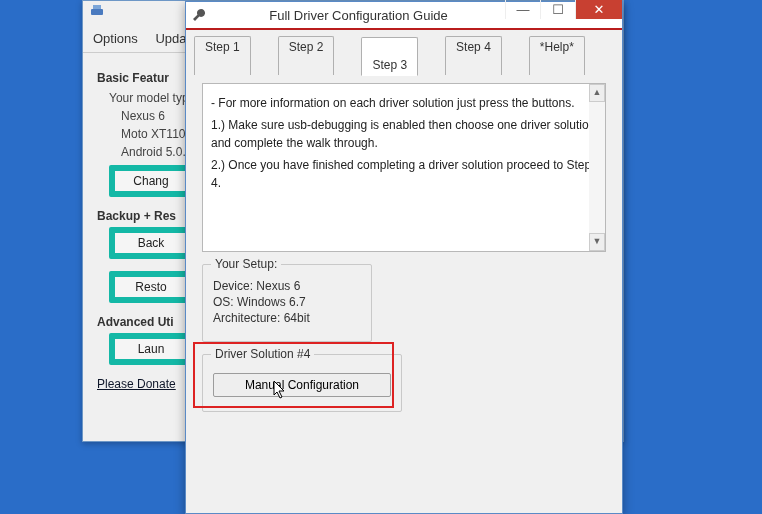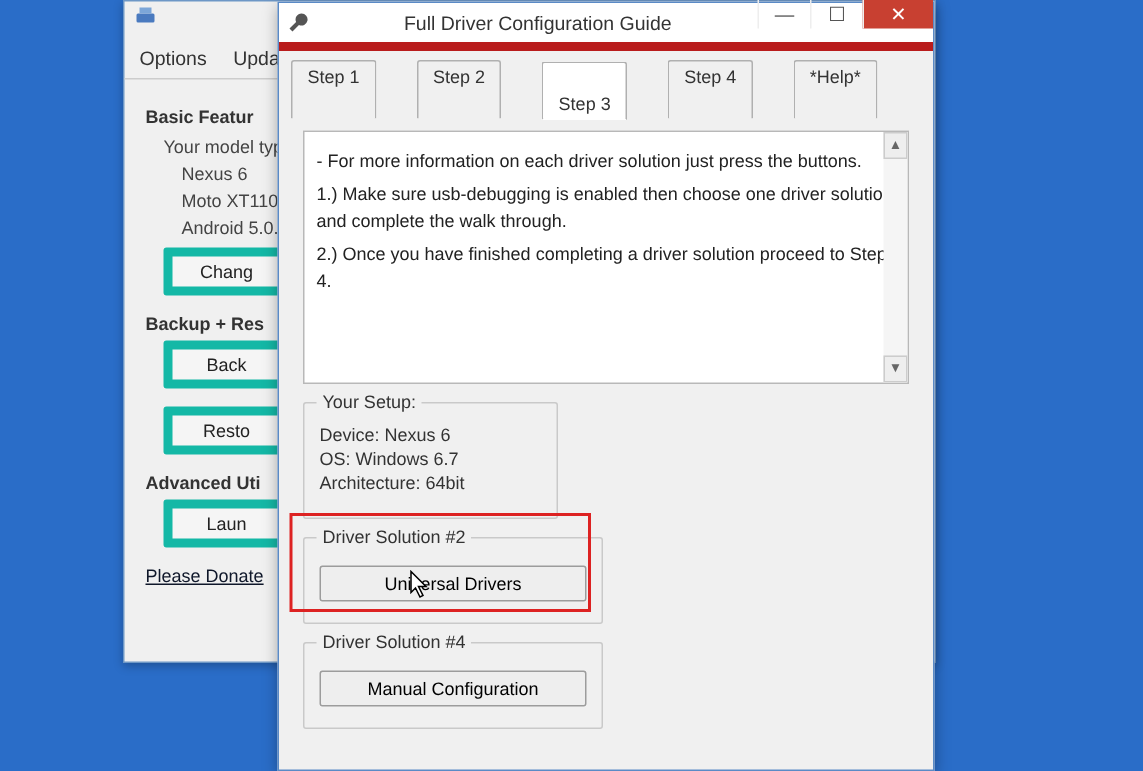--- a/index.html
+++ b/index.html
@@ -8,21 +8,21 @@
   .bgwin .menu{padding:4px 10px;font-size:13px;color:#333;}
   .bgwin .menu span{margin-right:14px;}
   .bgwin hr{border:none;border-top:1px solid #ccc;margin:2px 0;}
   .bgwin .body{padding:10px 14px;color:#444;}
   .secthead{font-weight:600;font-size:12px;margin:6px 0 4px;color:#333;}
   .indent{margin-left:12px;line-height:18px;}
   .btn{display:inline-block;border:6px solid #14b8a6;background:#f5f5f5;padding:3px 16px;font-size:12px;color:#222;text-align:center;border-radius:2px;min-width:40px;}
   .btn-row{margin:4px 0 12px 12px;}
   .link{color:#0f172a;text-decoration:underline;font-size:12px;}
   .fgwin{position:absolute;left:185px;top:1px;width:436px;height:511px;background:#f0f0f0;border:1px solid #5a8ac6;box-shadow:0 3px 10px rgba(0,0,0,.35);}
-  .titlebar{height:26px;background:#fff;display:flex;align-items:center;border-bottom:6px solid #b91c1c;position:relative;}
+  .titlebar{height:26px;background:#fff;display:flex;align-items:center;border-bottom:2px solid #b91c1c;position:relative;}
   .titlebar .ticon{width:18px;height:18px;margin:0 4px;display:flex;align-items:center;justify-content:center;}
   .titlebar .ttitle{flex:1;text-align:center;font-size:13px;color:#333;}
   .titlebar .winbtns{display:flex;height:100%;}
   .winbtns .wbtn{width:34px;height:20px;display:flex;align-items:center;justify-content:center;border-left:1px solid #eee;font-size:13px;color:#555;font-family:Arial;margin-top:-3px;}
   .winbtns .close{background:#c84031;color:#fff;width:46px;height:20px;}
   .tabstrip{display:flex;padding:6px 8px 0 8px;font-size:12px;gap:28px;}
   .tab{border:1px solid #b0b0b0;border-bottom:none;padding:3px 10px;margin-right:-1px;background:#f0f0f0;color:#333;border-radius:2px 2px 0 0;}
   .tab.active{background:#fff;position:relative;top:1px;padding-top:20px;border-bottom:1px solid #fff;}
   .tabpanel{margin:0 8px;padding:8px;}
   .textbox{background:#fff;border:1px solid #b8b8b8;height:155px;padding:6px 8px;font-size:12px;color:#222;line-height:18px;position:relative;overflow:hidden;}
@@ -118,24 +118,20 @@
         <div class="legend">Your Setup:</div>
         <div class="line">Device: Nexus 6</div>
         <div class="line">OS: Windows 6.7</div>
         <div class="line">Architecture: 64bit</div>
       </div>
     </div>
 
 
     <div class="halfrow">
       <div class="group">
-        <div class="legend">Driver Solution #2</div>
-        <span class="gbtn">Universal Drivers</span>
-      </div>
-      <div class="group">
         <div class="legend">Driver Solution #4</div>
         <span class="gbtn">Manual Configuration</span>
       </div>
     </div>
   </div>
 </div>
 
 <div class="redbox" style="left:193px;top:342px;width:197px;height:62px;"></div>
 
 <svg class="cursor" style="left:273px;top:380px" viewBox="0 0 14 20">

